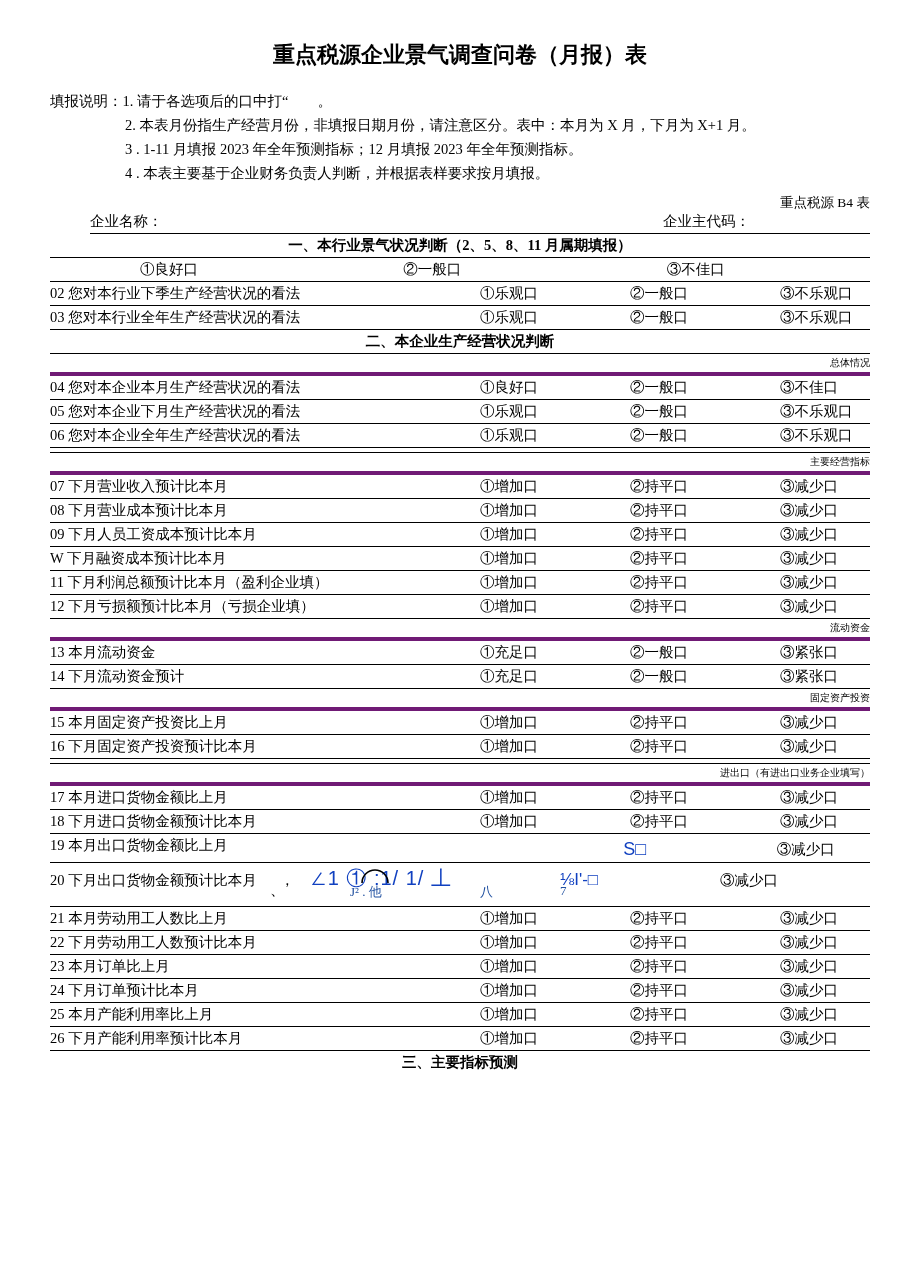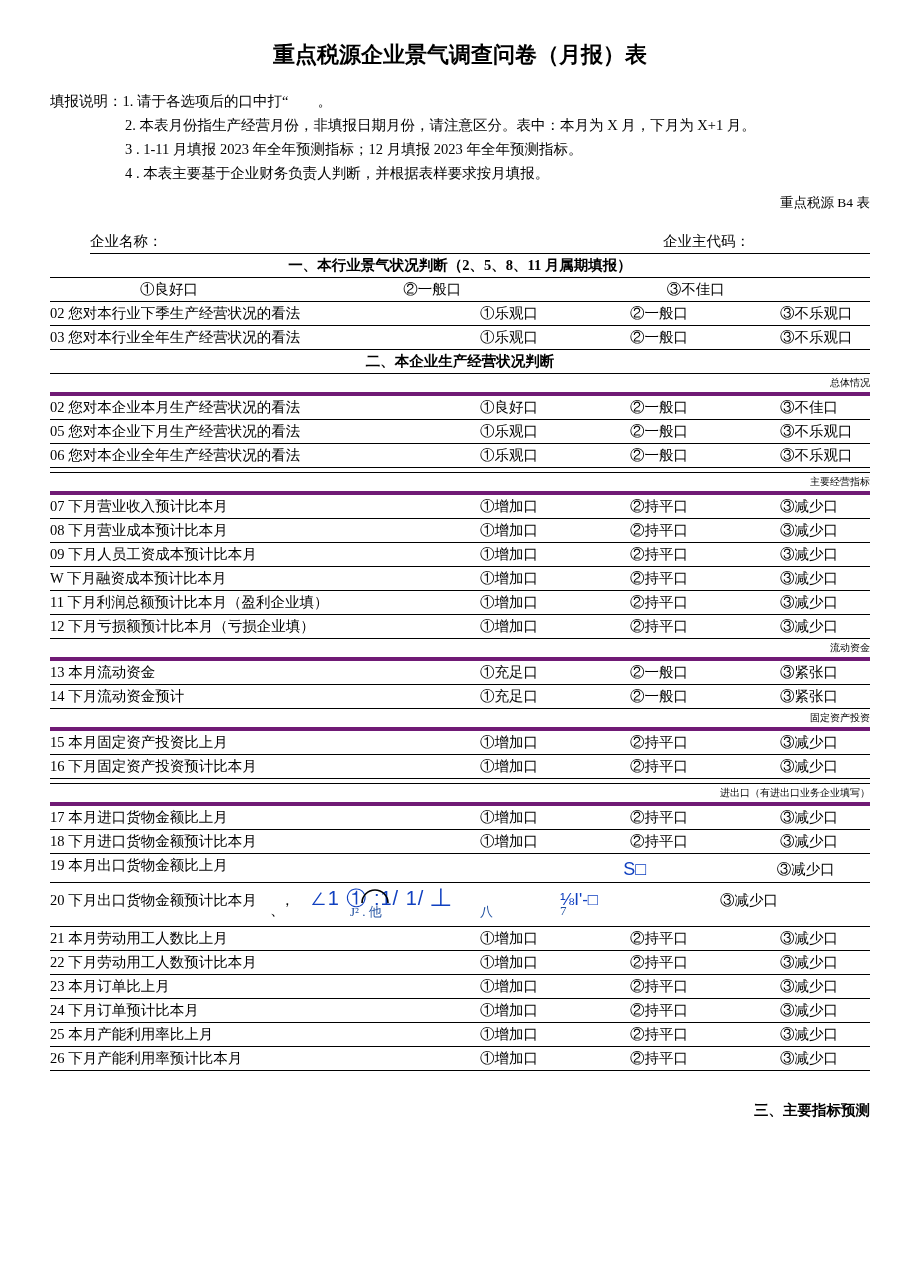--- a/index.html
+++ b/index.html
@@ -28,21 +28,21 @@
   }
   .instructions .label {
     white-space: nowrap;
   }
   .instructions .indent {
     padding-left: 75px;
   }
   .form-code {
     text-align: right;
     font-size: 13.5px;
-    margin-bottom: 20px;
+    margin-bottom: 0;
   }
   .header-row {
     display: flex;
     justify-content: space-between;
     font-size: 14.5px;
     border-bottom: 1px solid #000;
     padding-bottom: 2px;
     margin-left: 40px;
   }
   .section-header {
@@ -86,25 +86,24 @@
     position: absolute;
     font-size: 13px;
     color: #2050a0;
     font-family: serif;
   }
   .spacer-row {
     height: 4px;
     border-bottom: 1px solid #000;
   }
   .last-section {
-    text-align: right;
+    text-align: center;
     padding-top: 2px;
     font-size: 14.5px;
     font-weight: bold;
-    margin-top: 28px;
   }
 </style>
 </head>
 <body>
 
 <div class="title">重点税源企业景气调查问卷（月报）表</div>
 
 <div class="instructions">
   <div class="row">
     <span class="label">填报说明：</span>
@@ -145,21 +144,21 @@
     <div class="q-opt">①乐观口</div>
     <div class="q-opt">②一般口</div>
     <div class="q-opt">③不乐观口</div>
   </div>
 </div>
 
 <div class="section-header">二、本企业生产经营状况判断</div>
 <div class="sub-header">总体情况</div>
 
 <div class="q-row">
-  <div class="q-label">02 您对本企业本月生产经营状况的看法</div>
+  <div class="q-label">04 您对本企业本月生产经营状况的看法</div>
   <div class="q-opts">
     <div class="q-opt">①良好口</div>
     <div class="q-opt">②一般口</div>
     <div class="q-opt">③不佳口</div>
   </div>
 </div>
 <div class="q-row">
   <div class="q-label">05 您对本企业下月生产经营状况的看法</div>
   <div class="q-opts">
     <div class="q-opt">①乐观口</div>

